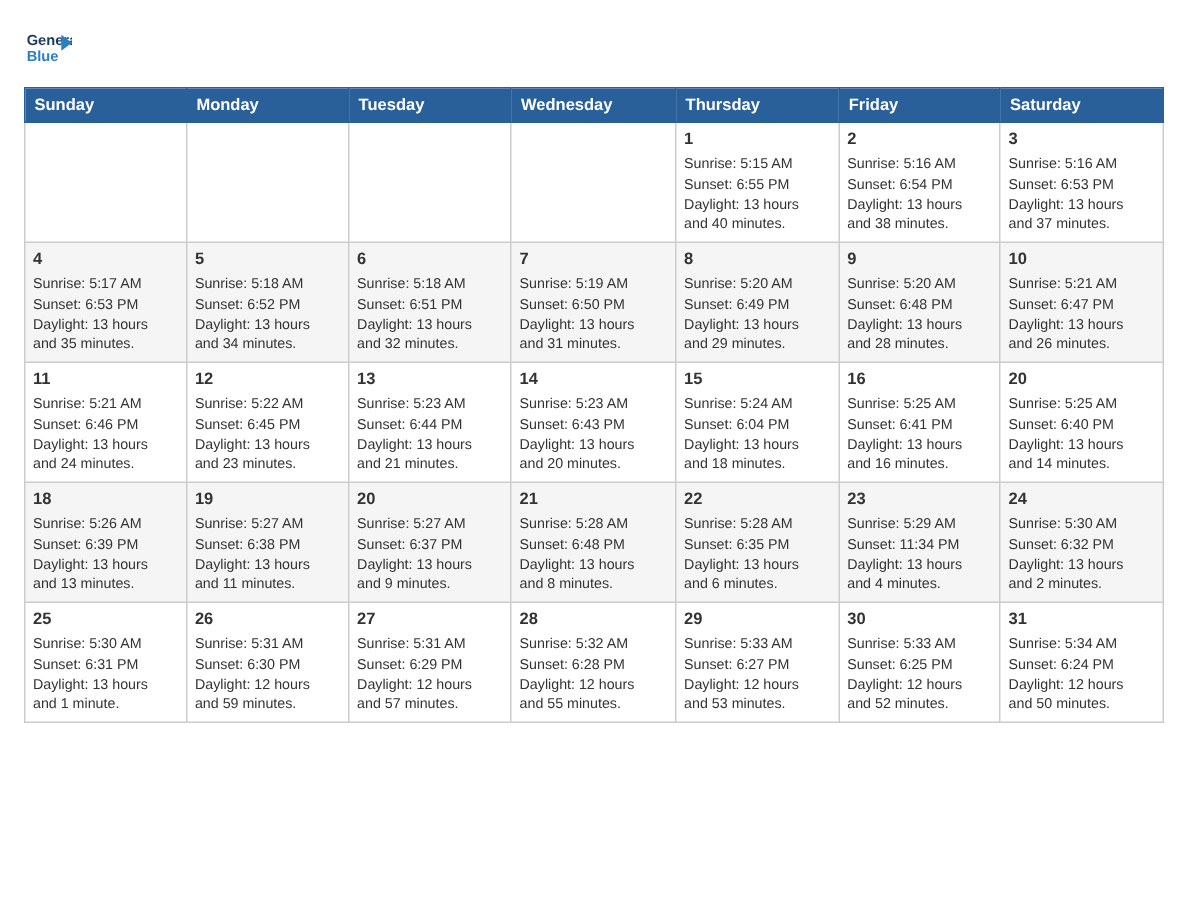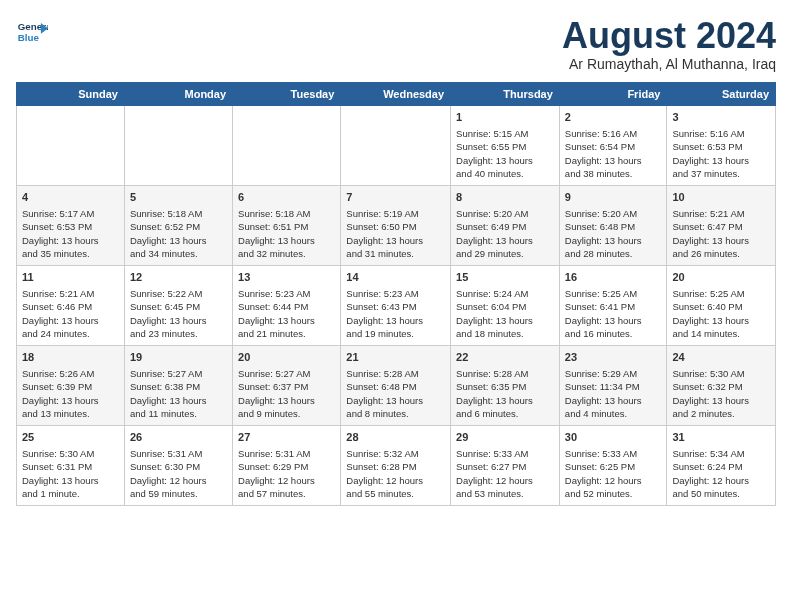--- a/index.html
+++ b/index.html
@@ -43,21 +43,21 @@
       color: #333;
     }
     table {
       width: 100%;
       border-collapse: collapse;
       font-size: 10px;
     }
     thead tr th {
       background-color: #2a6099;
       color: white;
-      text-align: right;
+      text-align: left;
       padding: 5px 6px;
       font-size: 11px;
       font-weight: bold;
       border: 1px solid #2a6099;
     }
     tbody tr td {
       border: 1px solid #ccc;
       vertical-align: top;
       padding: 4px 5px;
       height: 80px;
@@ -87,24 +87,20 @@
 
 <div class="container">
   <div class="header-section">
     <div class="logo">
       <svg class="logo-icon" viewBox="0 0 36 36" width="36" height="36">
         <text x="2" y="16" font-size="11" font-weight="bold" fill="#1a3a5c">General</text>
         <text x="2" y="28" font-size="11" font-weight="bold" fill="#2a80c0">Blue</text>
         <polygon points="28,8 36,14 28,20" fill="#2a80c0"></polygon>
       </svg>
     </div>
-    <div class="title-section">
-      <div class="month-title">August 2024</div>
-      <div class="subtitle">Ar Rumaythah, Al Muthanna, Iraq</div>
-    </div>
   </div>
 
   <table>
     <thead>
       <tr>
       <th>Sunday</th>
           <th>Monday</th>
           <th>Tuesday</th>
           <th>Wednesday</th>
           <th>Thursday</th>
@@ -211,21 +207,21 @@
             <div>Sunrise: 5:23 AM</div>
             <div>Sunset: 6:44 PM</div>
             <div>Daylight: 13 hours</div>
             <div>and 21 minutes.</div>
           </td>
           <td>
             <span class="day-number">14</span>
             <div>Sunrise: 5:23 AM</div>
             <div>Sunset: 6:43 PM</div>
             <div>Daylight: 13 hours</div>
-            <div>and 19 minutes.</div>
+            <div>and 20 minutes.</div>
           </td>
           <td>
             <span class="day-number">15</span>
             <div>Sunrise: 5:24 AM</div>
             <div>Sunset: 6:04 PM</div>
             <div>Daylight: 13 hours</div>
             <div>and 18 minutes.</div>
           </td>
           <td>
             <span class="day-number">16</span>

